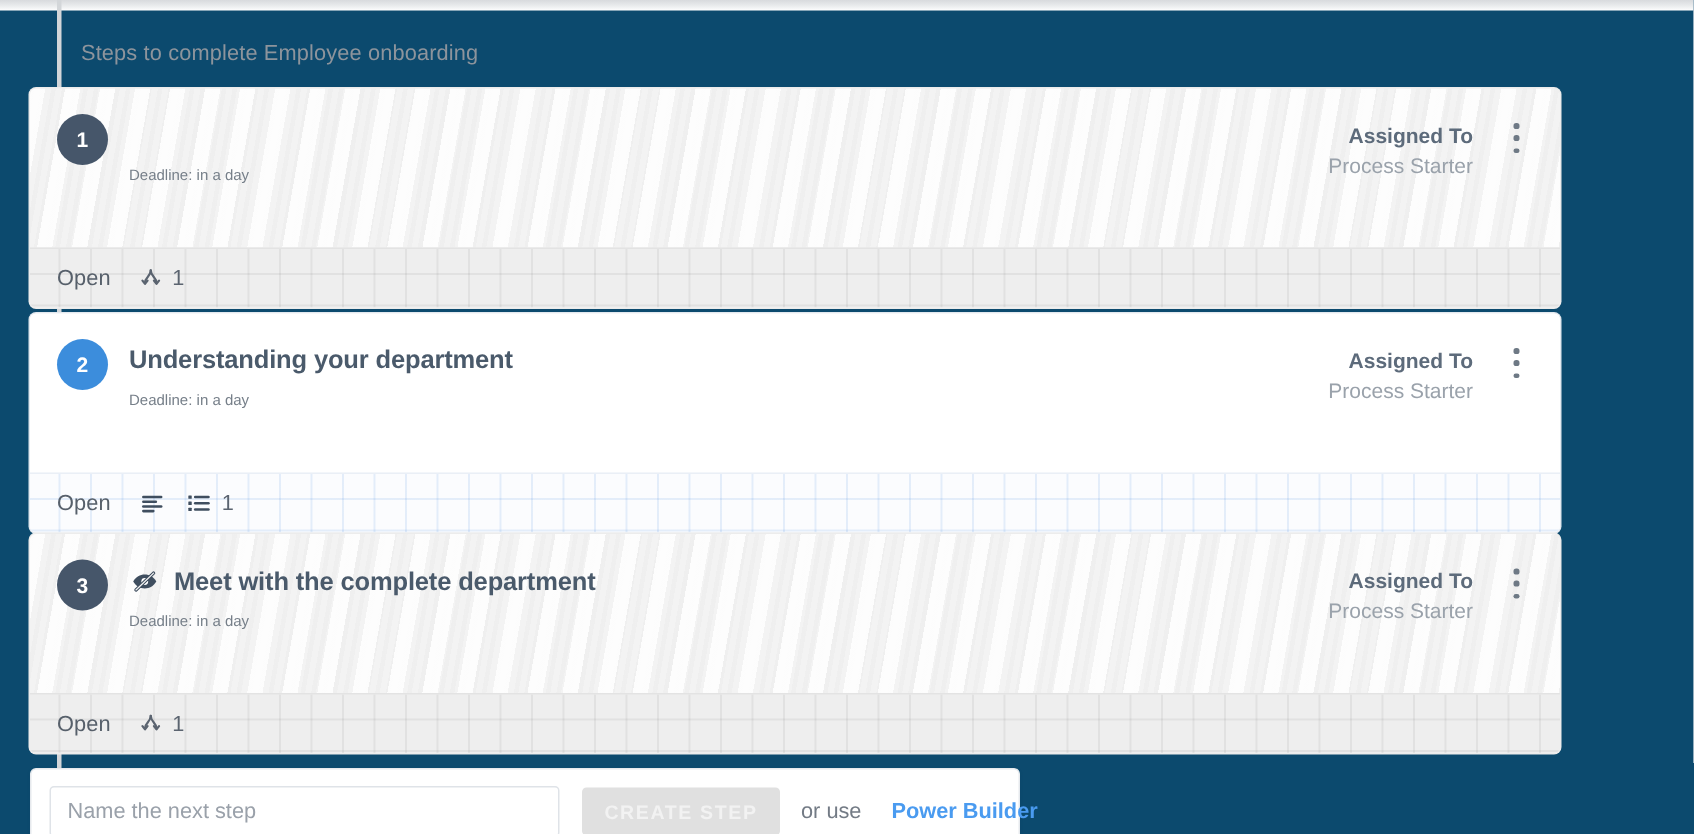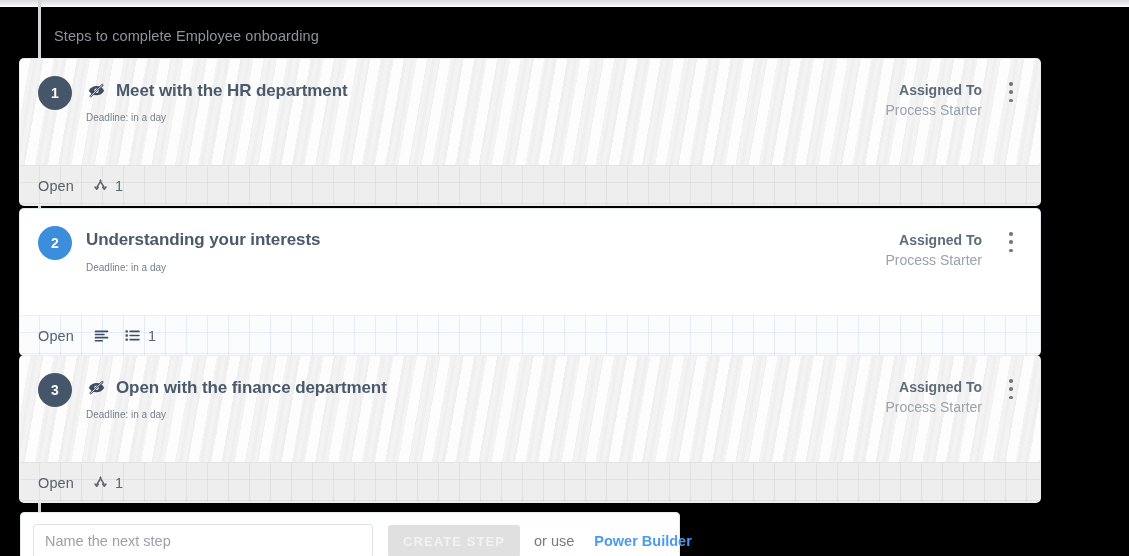--- a/index.html
+++ b/index.html
@@ -4,21 +4,21 @@
 <style>
   * { box-sizing: border-box; }
   html, body {
     margin: 0; padding: 0;
     width: 1129px; height: 556px;
     background: #ffffff;
     font-family: "Liberation Sans", "DejaVu Sans", sans-serif;
     overflow: hidden;
   }
 
-  #root { position: relative; width: 1129px; height: 556px; background:#000000; }
+  #root { position: relative; width: 1129px; height: 556px; background:#0c4a6e; }
 
   
   .top-strip {
     position: absolute; left: 0; top: 0; width: 1129px; height: 7px;
     background: linear-gradient(180deg,#d8dadd 0%, #e6e8ea 45%, #f3f4f5 78%, #ffffff 100%);
   }
 
   
   .spine {
     position: absolute; left: 38px; top: 0; width: 3px; height: 519px;
@@ -165,31 +165,20 @@
 
   <div class="top-strip"></div>
   <div class="spine"></div>
 
   <div class="steps-caption">Steps to complete Employee onboarding</div>
 
   <div class="card muted" style="top:59px;">
     <div class="body">
       <div class="badge dark">1</div>
 
-      <div class="title-row">
-        <svg class="eye-off" viewBox="0 0 24 24">
-          <g fill="none" stroke="#3f4e5f" stroke-width="2.1" stroke-linecap="round">
-            <path d="M3.2 12.2C5.2 8.7 8.4 6.9 12 6.9s6.8 1.8 8.8 5.3c-2 3.5-5.2 5.3-8.8 5.3S5.2 15.7 3.2 12.2z" fill="#3f4e5f" stroke="none"></path>
-            <circle cx="12" cy="12.2" r="2.6" fill="#ffffff" stroke="none"></circle>
-            <path d="M5.3 18.6L18.7 5.8" stroke="#3f4e5f" stroke-width="2.6"></path>
-            <path d="M5.3 18.6L18.7 5.8" stroke="#f3f3f3" stroke-width="1"></path>
-          </g>
-        </svg>
-        <span class="title">Meet with the HR department</span>
-      </div>
 
       <div class="deadline">Deadline: in a day</div>
 
       <div class="assignee">
         <div class="label">Assigned To</div>
         <div class="value">Process Starter</div>
       </div>
 
       <div class="kebab">
         <i></i>
@@ -214,21 +203,21 @@
         </span>
       </div>
     </div>
   </div>
 
   <div class="card active" style="top:209px;">
     <div class="body">
       <div class="badge blue">2</div>
 
       <div class="title-row">
-        <span class="title">Understanding your interests</span>
+        <span class="title">Understanding your department</span>
       </div>
 
       <div class="deadline">Deadline: in a day</div>
 
       <div class="assignee">
         <div class="label">Assigned To</div>
         <div class="value">Process Starter</div>
       </div>
 
       <div class="kebab">
@@ -278,21 +267,21 @@
 
       <div class="title-row">
         <svg class="eye-off" viewBox="0 0 24 24">
           <g fill="none" stroke="#3f4e5f" stroke-width="2.1" stroke-linecap="round">
             <path d="M3.2 12.2C5.2 8.7 8.4 6.9 12 6.9s6.8 1.8 8.8 5.3c-2 3.5-5.2 5.3-8.8 5.3S5.2 15.7 3.2 12.2z" fill="#3f4e5f" stroke="none"></path>
             <circle cx="12" cy="12.2" r="2.6" fill="#ffffff" stroke="none"></circle>
             <path d="M5.3 18.6L18.7 5.8" stroke="#3f4e5f" stroke-width="2.6"></path>
             <path d="M5.3 18.6L18.7 5.8" stroke="#f3f3f3" stroke-width="1"></path>
           </g>
         </svg>
-        <span class="title">Open with the finance department</span>
+        <span class="title">Meet with the complete department</span>
       </div>
 
       <div class="deadline">Deadline: in a day</div>
 
       <div class="assignee">
         <div class="label">Assigned To</div>
         <div class="value">Process Starter</div>
       </div>
 
       <div class="kebab">

